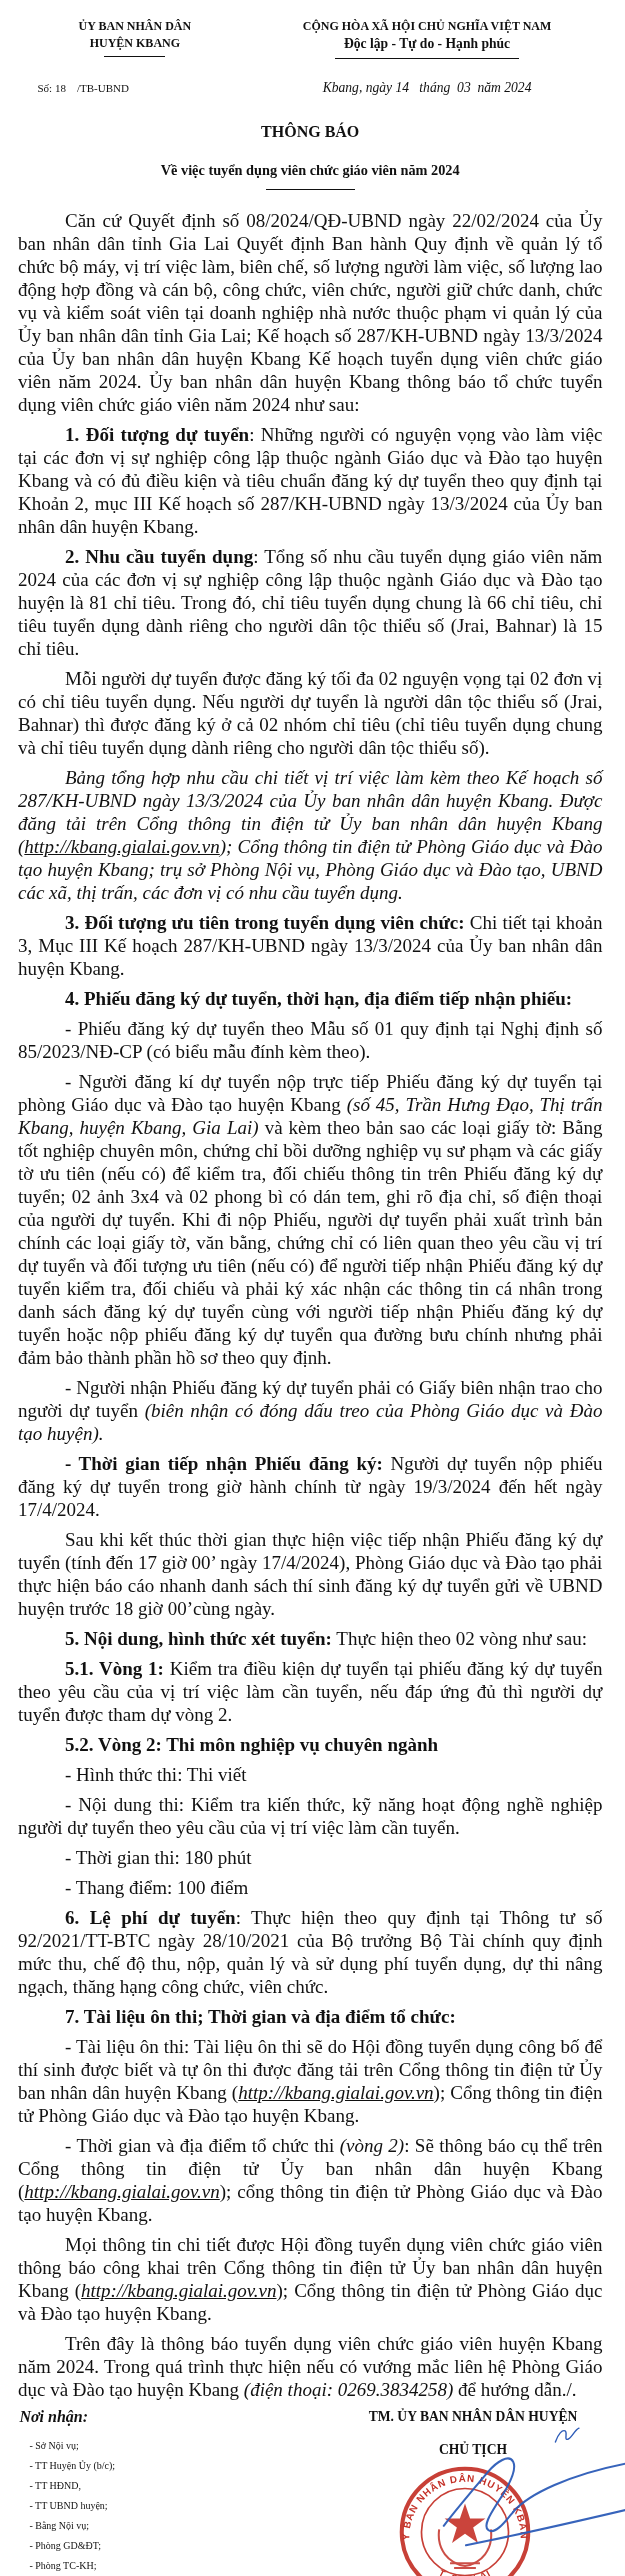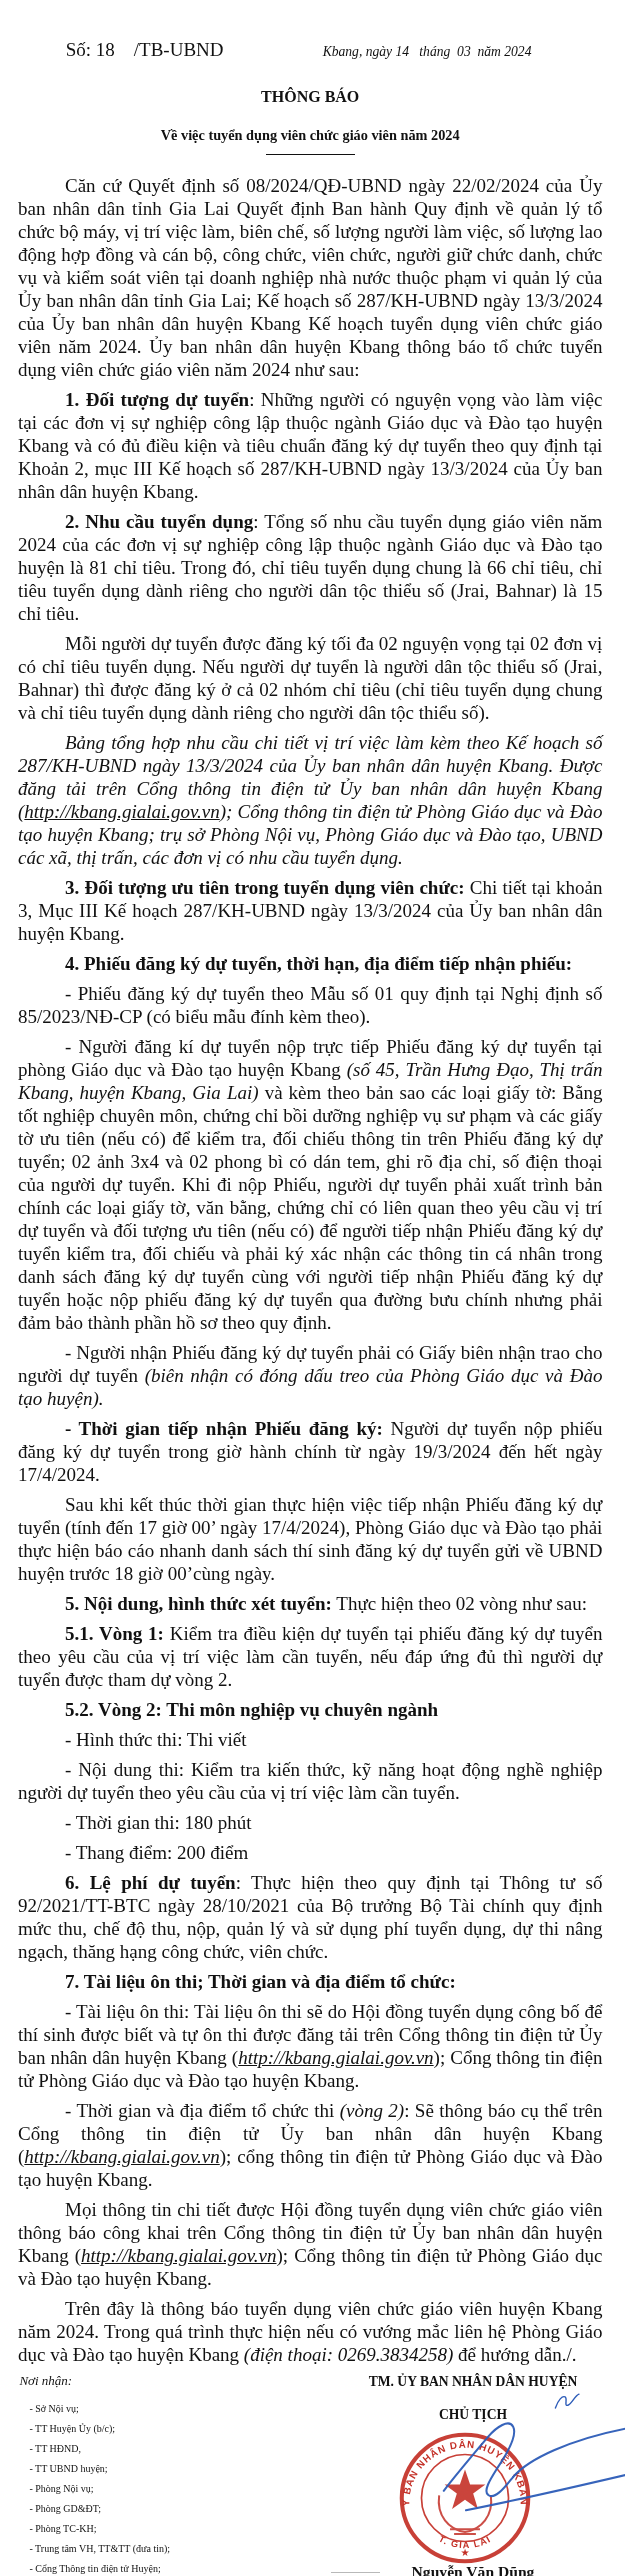--- a/index.html
+++ b/index.html
@@ -14,54 +14,66 @@
   .hdr{display:flex;width:100%;}
   .hdr-left{width:40%;text-align:center;}
   .hdr-right{width:60%;text-align:center;}
   .hdr-org{font-weight:bold;font-size:12px;line-height:16.7px;}
   .hdr-nat1{font-weight:bold;font-size:12px;line-height:16.7px;}
   .hdr-nat2{font-weight:bold;font-size:13.6px;line-height:18px;}
   .rule{height:0;border-bottom:1.4px solid #111;margin:4.9px auto 0;}
   .rule-left{width:61px;}
   .rule-right{width:184px;}
   .numrow{display:flex;margin-top:21px;align-items:baseline;}
-  .num{width:40%;font-size:19px;padding-left:19.5px;box-sizing:border-box;text-align:center;}
+  .num{width:40%;font-size:11px;padding-left:19.5px;box-sizing:border-box;text-align:left;}
   .daterow{width:60%;text-align:center;font-size:13.6px;font-style:italic;}
   
   .title{margin-top:25px;text-align:center;}
   .title-main{font-weight:bold;font-size:16px;line-height:21px;}
   .title-sub{font-weight:bold;font-size:14.3px;line-height:21px;margin-top:18px;}
   .rule-title{width:89px;margin-top:8.3px;border-bottom:1.4px solid #111;}
   
   .docbody{margin-top:19px;font-size:19px;line-height:23px;text-align:justify;}
   .docbody p{margin:0 0 7px 0;text-indent:47px;}
   .b{font-weight:bold;}
   .i{font-style:italic;}
   .u{text-decoration:underline;}
   
   .footer{position:relative;margin-top:5.6px;height:334px;}
   .recipients{position:absolute;left:1.4px;top:0;width:306px;}
-  .noi-nhan{font-weight:normal;font-style:italic;font-size:13px;margin:0 0 5.6px 0;}
+  .noi-nhan{font-weight:bold;font-style:italic;font-size:16px;margin:0 0 5.6px 0;}
   .recipients ul{list-style:none;margin:10px;padding:0;font-size:10px;line-height:20px;}
   .sign-block{position:absolute;left:309px;top:0;width:292px;text-align:center;}
   .sign-l1{font-weight:bold;font-size:13.6px;line-height:18px;}
   .sign-l2{font-weight:bold;font-size:13.6px;line-height:18px;margin-top:15px;}
   .seal-area{position:relative;height:149px;margin-top:1.4px;}
   .seal-svg{position:absolute;left:70px;top:4.2px;}
   .sig-svg{position:absolute;left:97px;top:-12.5px;}
   .initials-top{position:absolute;left:224px;top:-36px;}
   .signer{font-weight:bold;font-size:15.6px;margin-top:1px;position:relative;}
   .signer .scanline{position:absolute;left:4.2px;top:9px;width:49px;border-top:1px solid #b9b9b9;}
   .luu-mark{margin-left:7px;vertical-align:-2.8px;}
 </style>
 </head>
 <body>
 
 <div class="page">
 
+  <div class="hdr">
+    <div class="hdr-left">
+      <div class="hdr-org">ỦY BAN NHÂN DÂN</div>
+      <div class="hdr-org">HUYỆN KBANG</div>
+      <div class="rule rule-left"></div>
+    </div>
+    <div class="hdr-right">
+      <div class="hdr-nat1">CỘNG HÒA XÃ HỘI CHỦ NGHĨA VIỆT NAM</div>
+      <div class="hdr-nat2">Độc lập - Tự do - Hạnh phúc</div>
+      <div class="rule rule-right"></div>
+    </div>
+  </div>
 
   <div class="numrow">
     <div class="num">Số: 18&nbsp;&nbsp;&nbsp; /TB-UBND</div>
     <div class="daterow">Kbang, ngày 14 &nbsp; tháng &nbsp;03&nbsp; năm 2024</div>
   </div>
 
   <div class="title">
     <div class="title-main">THÔNG BÁO</div>
     <div class="title-sub">Về việc tuyển dụng viên chức giáo viên năm 2024</div>
     <div class="rule rule-title"></div>
@@ -79,38 +91,38 @@
       <p><span>- Người đăng kí dự tuyển nộp trực tiếp Phiếu đăng ký dự tuyển tại phòng Giáo dục và Đào tạo huyện Kbang </span><span class="i">(số 45, Trần Hưng Đạo, Thị trấn Kbang, huyện Kbang, Gia Lai)</span><span> và kèm theo bản sao các loại giấy tờ: Bằng tốt nghiệp chuyên môn, chứng chỉ bồi dưỡng nghiệp vụ sư phạm và các giấy tờ ưu tiên (nếu có) để kiểm tra, đối chiếu thông tin trên Phiếu đăng ký dự tuyển; 02 ảnh 3x4 và 02 phong bì có dán tem, ghi rõ địa chỉ, số điện thoại của người dự tuyển. Khi đi nộp Phiếu, người dự tuyển phải xuất trình bản chính các loại giấy tờ, văn bằng, chứng chỉ có liên quan theo yêu cầu vị trí dự tuyển và đối tượng ưu tiên (nếu có) để người tiếp nhận Phiếu đăng ký dự tuyển kiểm tra, đối chiếu và phải ký xác nhận các thông tin cá nhân trong danh sách đăng ký dự tuyển cùng với người tiếp nhận Phiếu đăng ký dự tuyển hoặc nộp phiếu đăng ký dự tuyển qua đường bưu chính nhưng phải đảm bảo thành phần hồ sơ theo quy định.</span></p>
       <p><span>- Người nhận Phiếu đăng ký dự tuyển phải có Giấy biên nhận trao cho người dự tuyển </span><span class="i">(biên nhận có đóng dấu treo của Phòng Giáo dục và Đào tạo huyện).</span></p>
       <p><span class="b">- Thời gian tiếp nhận Phiếu đăng ký:</span><span> Người dự tuyển nộp phiếu đăng ký dự tuyển trong giờ hành chính từ ngày 19/3/2024 đến hết ngày 17/4/2024.</span></p>
       <p><span>Sau khi kết thúc thời gian thực hiện việc tiếp nhận Phiếu đăng ký dự tuyển (tính đến 17 giờ 00’ ngày 17/4/2024), Phòng Giáo dục và Đào tạo phải thực hiện báo cáo nhanh danh sách thí sinh đăng ký dự tuyển gửi về UBND huyện trước 18 giờ 00’cùng ngày.</span></p>
       <p><span class="b">5. Nội dung, hình thức xét tuyển:</span><span> Thực hiện theo 02 vòng như sau:</span></p>
       <p><span class="b">5.1. Vòng 1:</span><span> Kiểm tra điều kiện dự tuyển tại phiếu đăng ký dự tuyển theo yêu cầu của vị trí việc làm cần tuyển, nếu đáp ứng đủ thì người dự tuyển được tham dự vòng 2.</span></p>
       <p><span class="b">5.2. Vòng 2: Thi môn nghiệp vụ chuyên ngành</span></p>
       <p><span>- Hình thức thi: Thi viết</span></p>
       <p><span>- Nội dung thi: Kiểm tra kiến thức, kỹ năng hoạt động nghề nghiệp người dự tuyển theo yêu cầu của vị trí việc làm cần tuyển.</span></p>
       <p><span>- Thời gian thi: 180 phút</span></p>
-      <p><span>- Thang điểm: 200 điểm</span></p>
+      <p><span>- Thang điểm: 100 điểm</span></p>
       <p><span class="b">6. Lệ phí dự tuyển</span><span>: Thực hiện theo quy định tại Thông tư số 92/2021/TT-BTC ngày 28/10/2021 của Bộ trưởng Bộ Tài chính quy định mức thu, chế độ thu, nộp, quản lý và sử dụng phí tuyển dụng, dự thi nâng ngạch, thăng hạng công chức, viên chức.</span></p>
       <p><span class="b">7. Tài liệu ôn thi; Thời gian và địa điểm tổ chức:</span></p>
       <p><span>- Tài liệu ôn thi: Tài liệu ôn thi sẽ do Hội đồng tuyển dụng công bố để thí sinh được biết và tự ôn thi được đăng tải trên Cổng thông tin điện tử Ủy ban nhân dân huyện Kbang (</span><span class="i u">http://kbang.gialai.gov.vn</span><span>); Cổng thông tin điện tử Phòng Giáo dục và Đào tạo huyện Kbang.</span></p>
       <p><span>- Thời gian và địa điểm tổ chức thi </span><span class="i">(vòng 2)</span><span>: Sẽ thông báo cụ thể trên Cổng thông tin điện tử Ủy ban nhân dân huyện Kbang (</span><span class="i u">http://kbang.gialai.gov.vn</span><span>); cổng thông tin điện tử Phòng Giáo dục và Đào tạo huyện Kbang.</span></p>
       <p><span>Mọi thông tin chi tiết được Hội đồng tuyển dụng viên chức giáo viên thông báo công khai trên Cổng thông tin điện tử Ủy ban nhân dân huyện Kbang (</span><span class="i u">http://kbang.gialai.gov.vn</span><span>); Cổng thông tin điện tử Phòng Giáo dục và Đào tạo huyện Kbang.</span></p>
       <p><span>Trên đây là thông báo tuyển dụng viên chức giáo viên huyện Kbang năm 2024. Trong quá trình thực hiện nếu có vướng mắc liên hệ Phòng Giáo dục và Đào tạo huyện Kbang </span><span class="i">(điện thoại: 0269.3834258)</span><span> để hướng dẫn./.</span></p>
     </div>
 
   <div class="footer">
     <div class="recipients">
       <p class="noi-nhan">Nơi nhận:</p>
       <ul>
           <li>- Sở Nội vụ;</li>
           <li>- TT Huyện Ủy (b/c);</li>
           <li>- TT HĐND,</li>
           <li>- TT UBND huyện;</li>
-          <li>- Phòng Nội vụ;</li>
+          <li>- Bằng Nội vụ;</li>
           <li>- Phòng GD&amp;ĐT;</li>
           <li>- Phòng TC-KH;</li>
           <li>- Trung tâm VH, TT&amp;TT (đưa tin);</li>
           <li>- Cổng Thông tin điện tử Huyện;</li>
           <li>- Báo Gia Lai;</li>
           <li>- Trang thông tin điện tử ngành GD&amp;ĐT;</li>
           <li>- UBND các xã, thị trấn;</li>
           <li>- Các cơ quan, đơn vị liên quan;</li>
           <li>- Lưu: VT.<svg width="21" height="16.7" viewBox="0 0 30 24" class="luu-mark">
               <path d="M4 18 C7 8, 10 6, 12 9 C14 12, 12 18, 16 15 C20 12, 22 6, 26 4" stroke="#2d5cb8" stroke-width="1.8" fill="none" stroke-linecap="round"></path>

